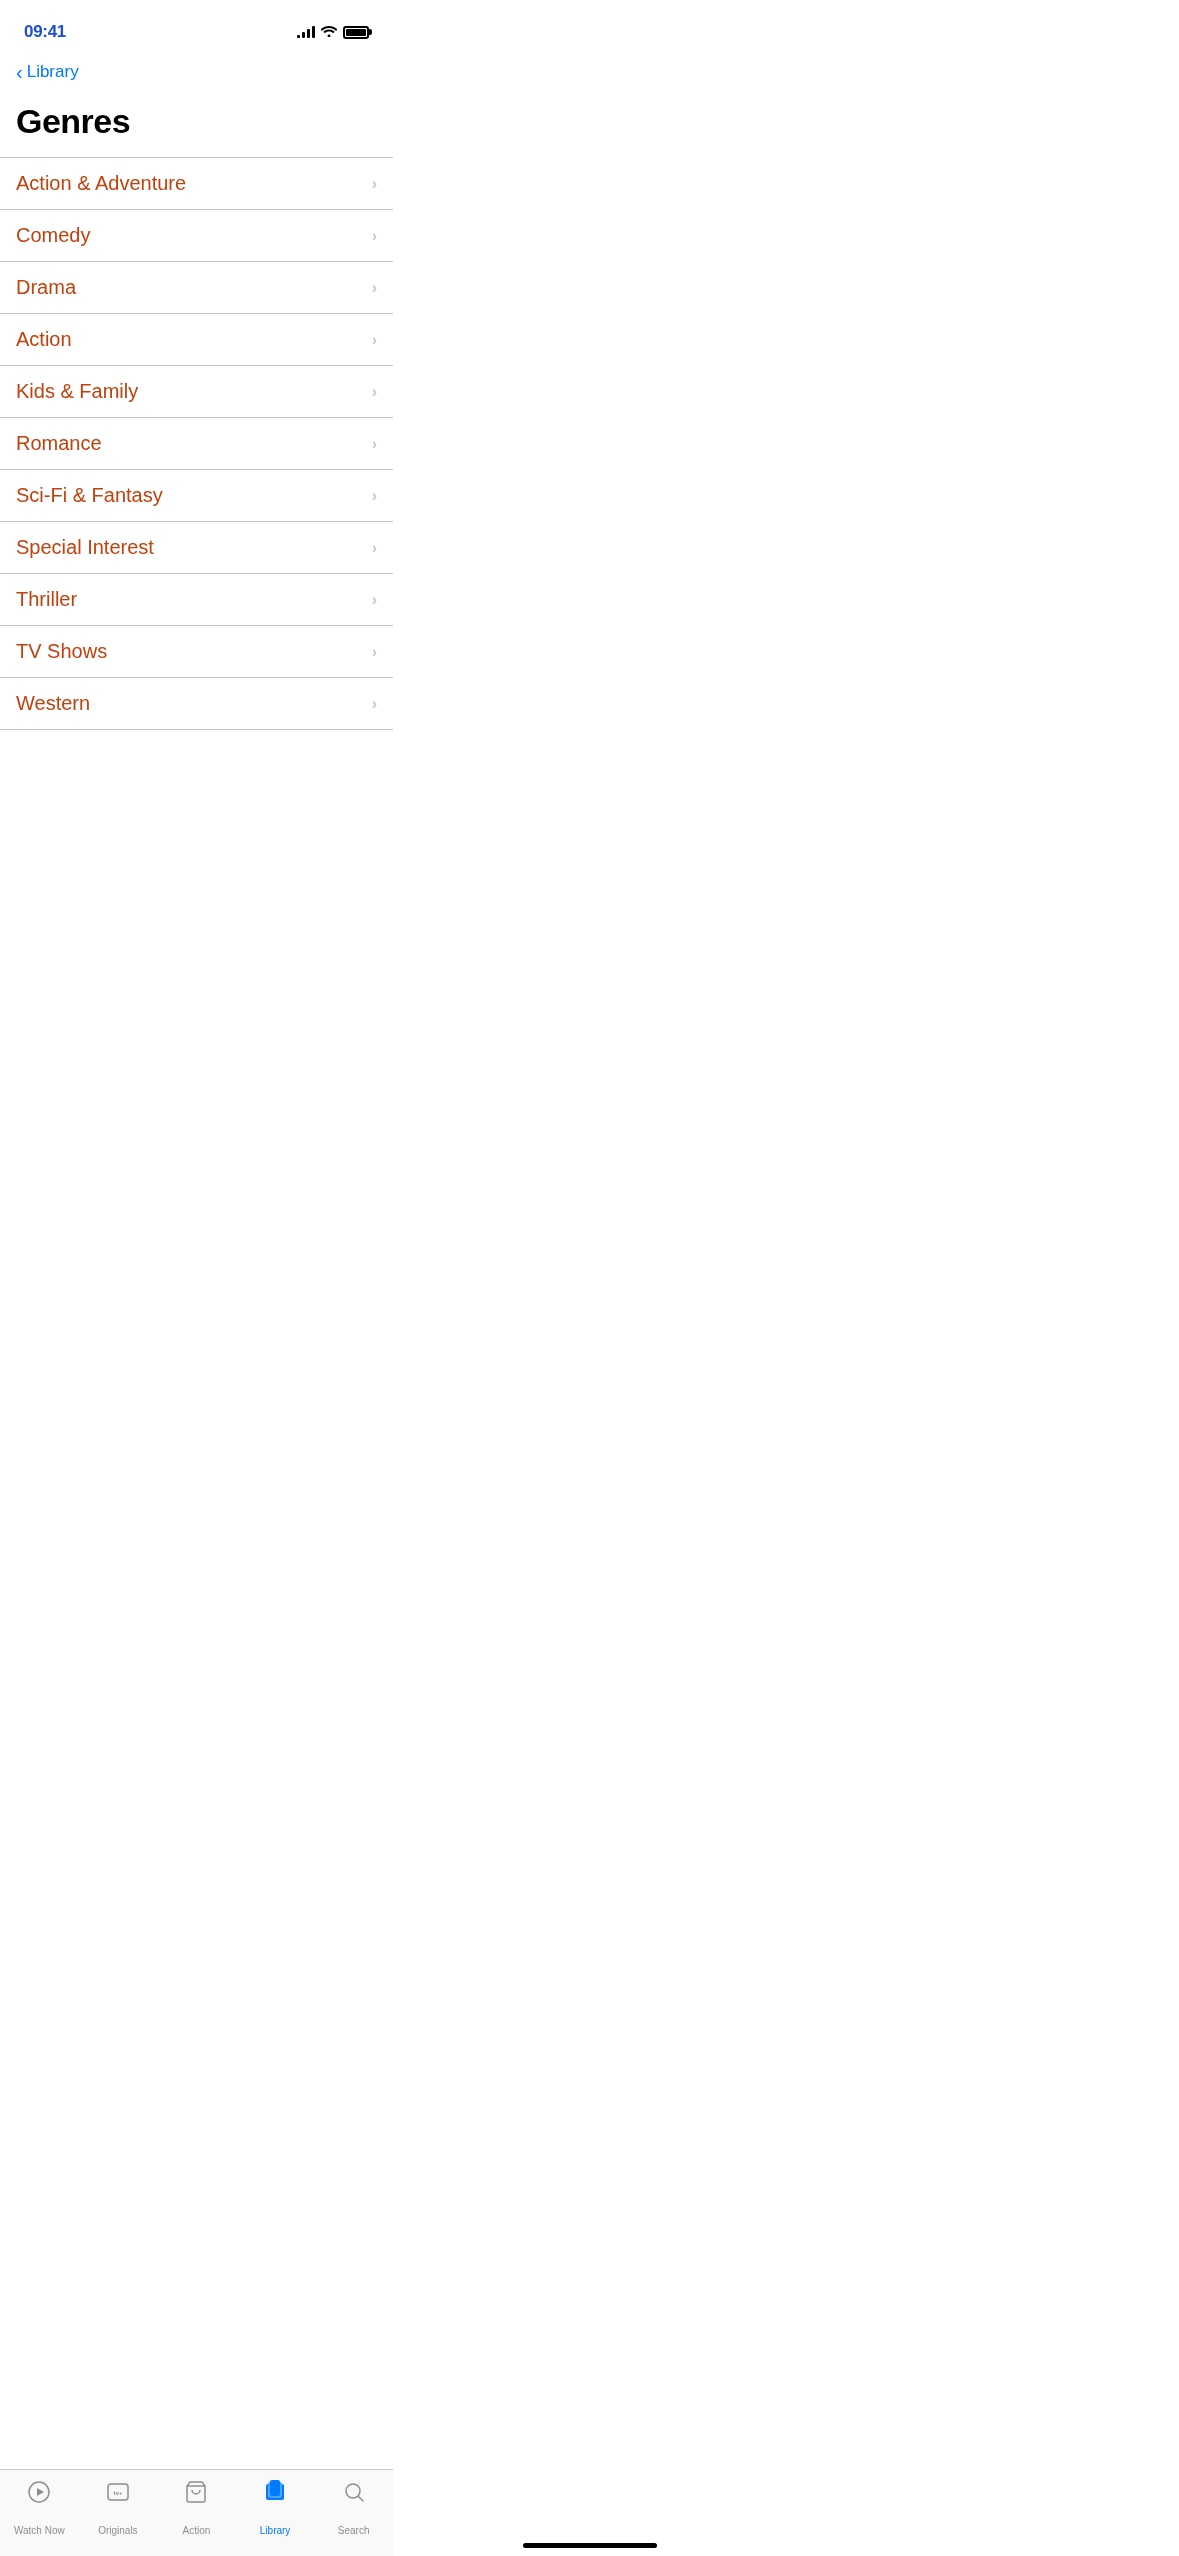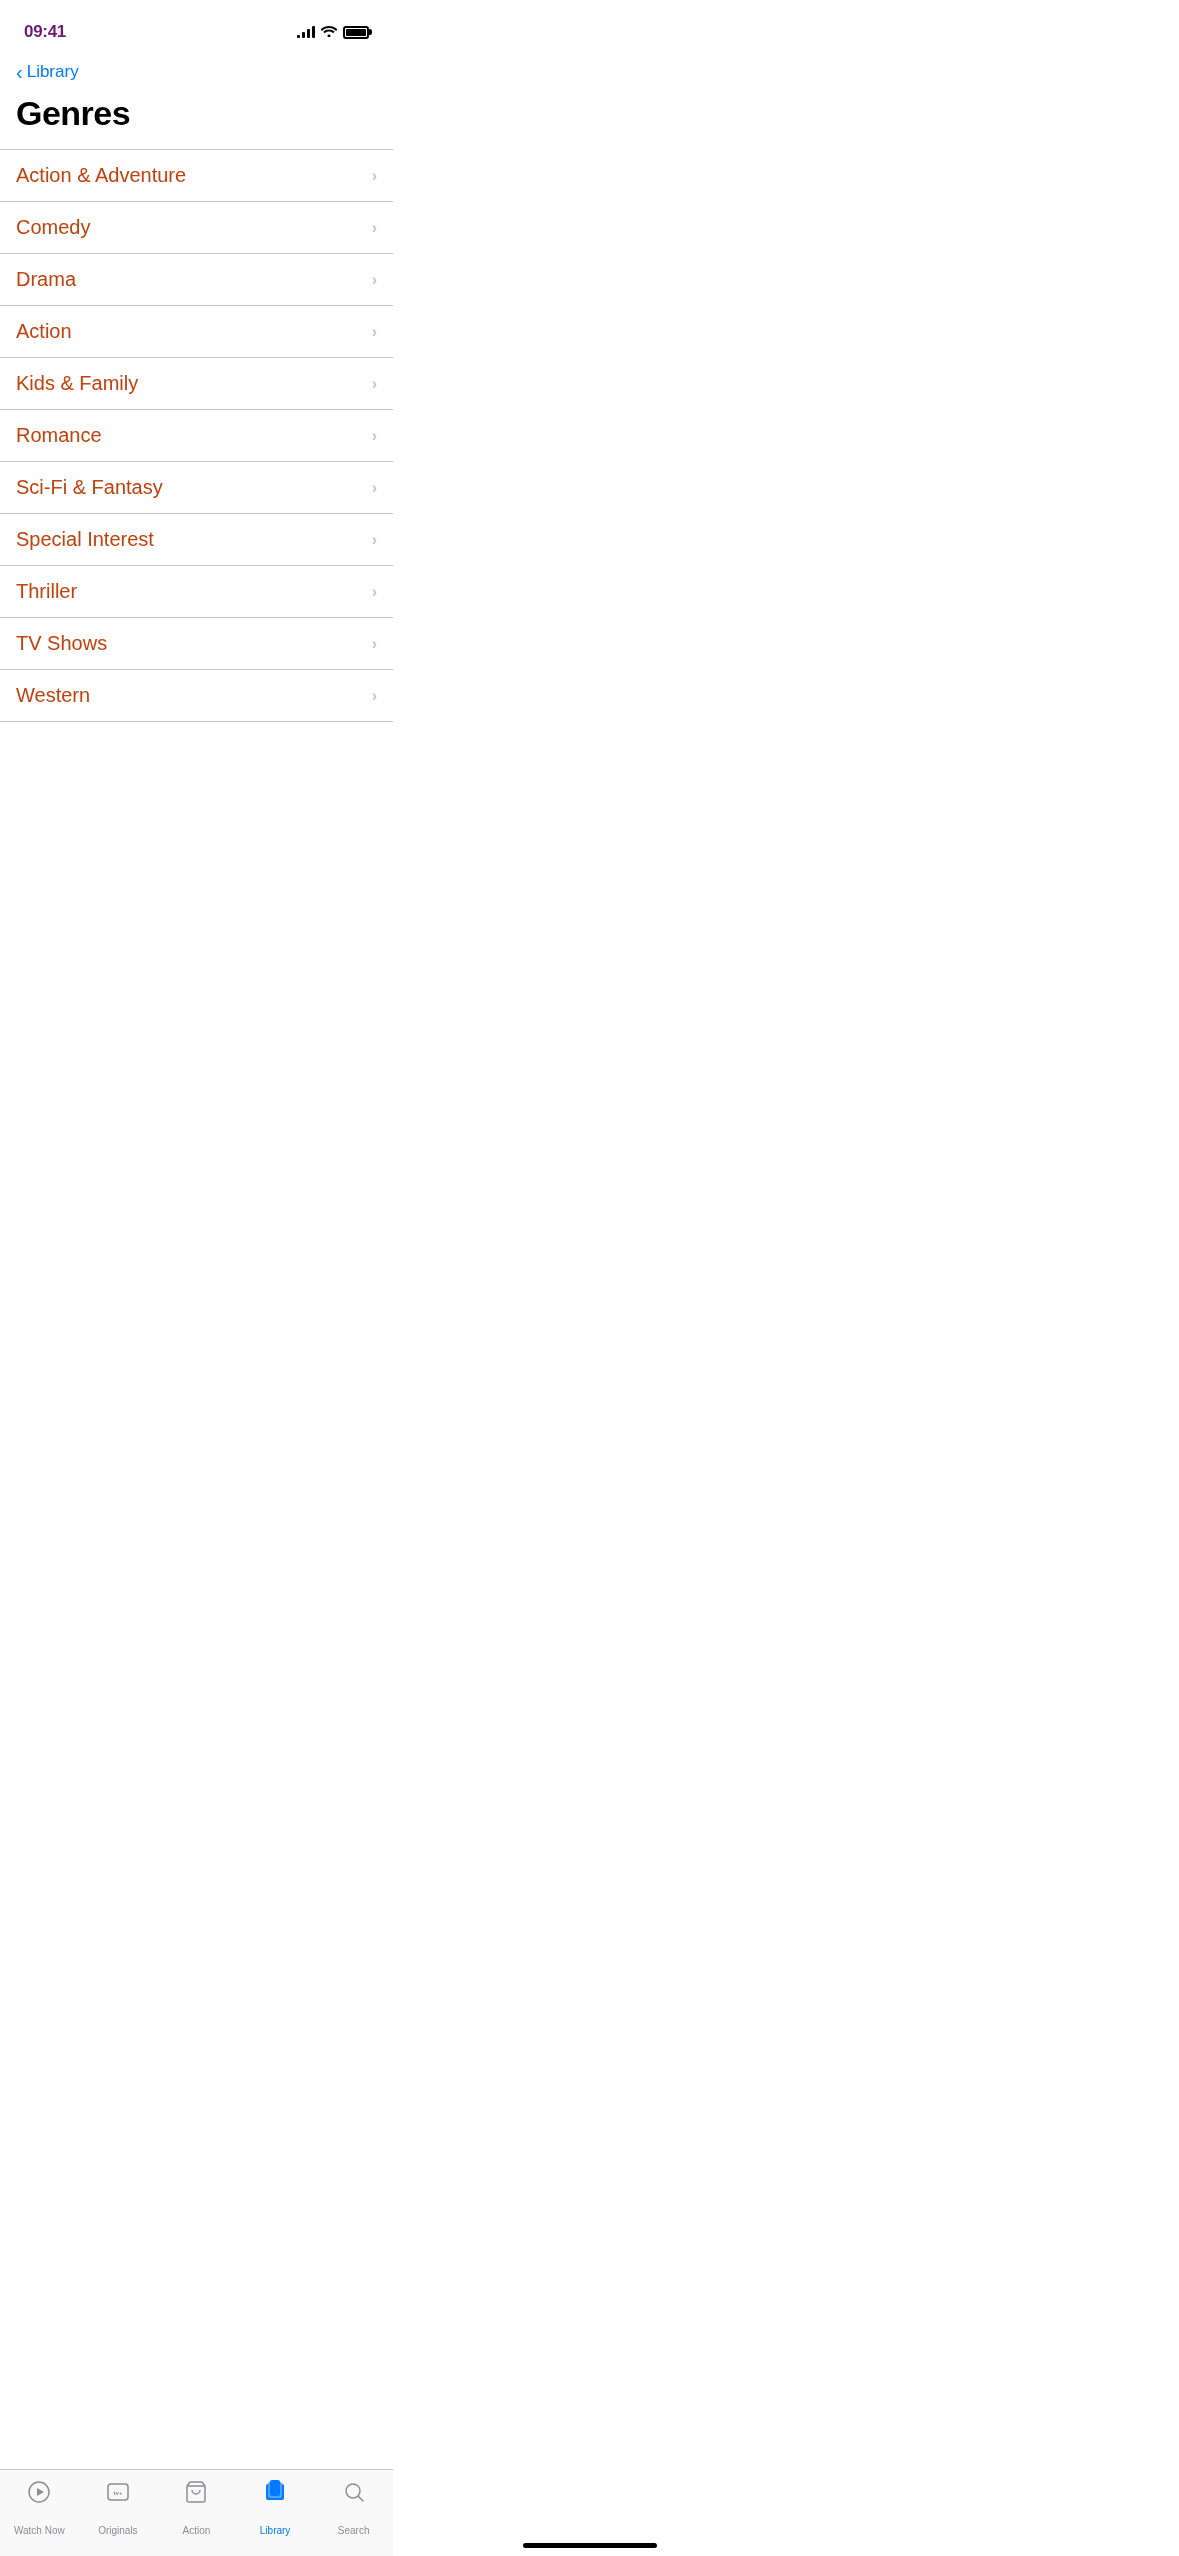--- a/index.html
+++ b/index.html
@@ -24,21 +24,21 @@
       display: flex;
       justify-content: space-between;
       align-items: center;
       padding: 14px 24px 0 24px;
       height: 50px;
     }
 
     .status-time {
       font-size: 17px;
       font-weight: 600;
-      color: #701a75;
+      color: #1d4ed8;
       letter-spacing: -0.3px;
     }
 
     .status-icons {
       display: flex;
       align-items: center;
       gap: 6px;
     }
 
     .signal-bars {
@@ -110,20 +110,21 @@
 
     .back-chevron {
       font-size: 20px;
       margin-top: -1px;
       line-height: 1;
     }
 
     
     .page-title {
       padding: 4px 16px 16px 16px;
+      margin-top: 8px;
     }
 
     .page-title h1 {
       font-size: 34px;
       font-weight: 700;
       color: #000;
       letter-spacing: -0.5px;
     }
 
     

